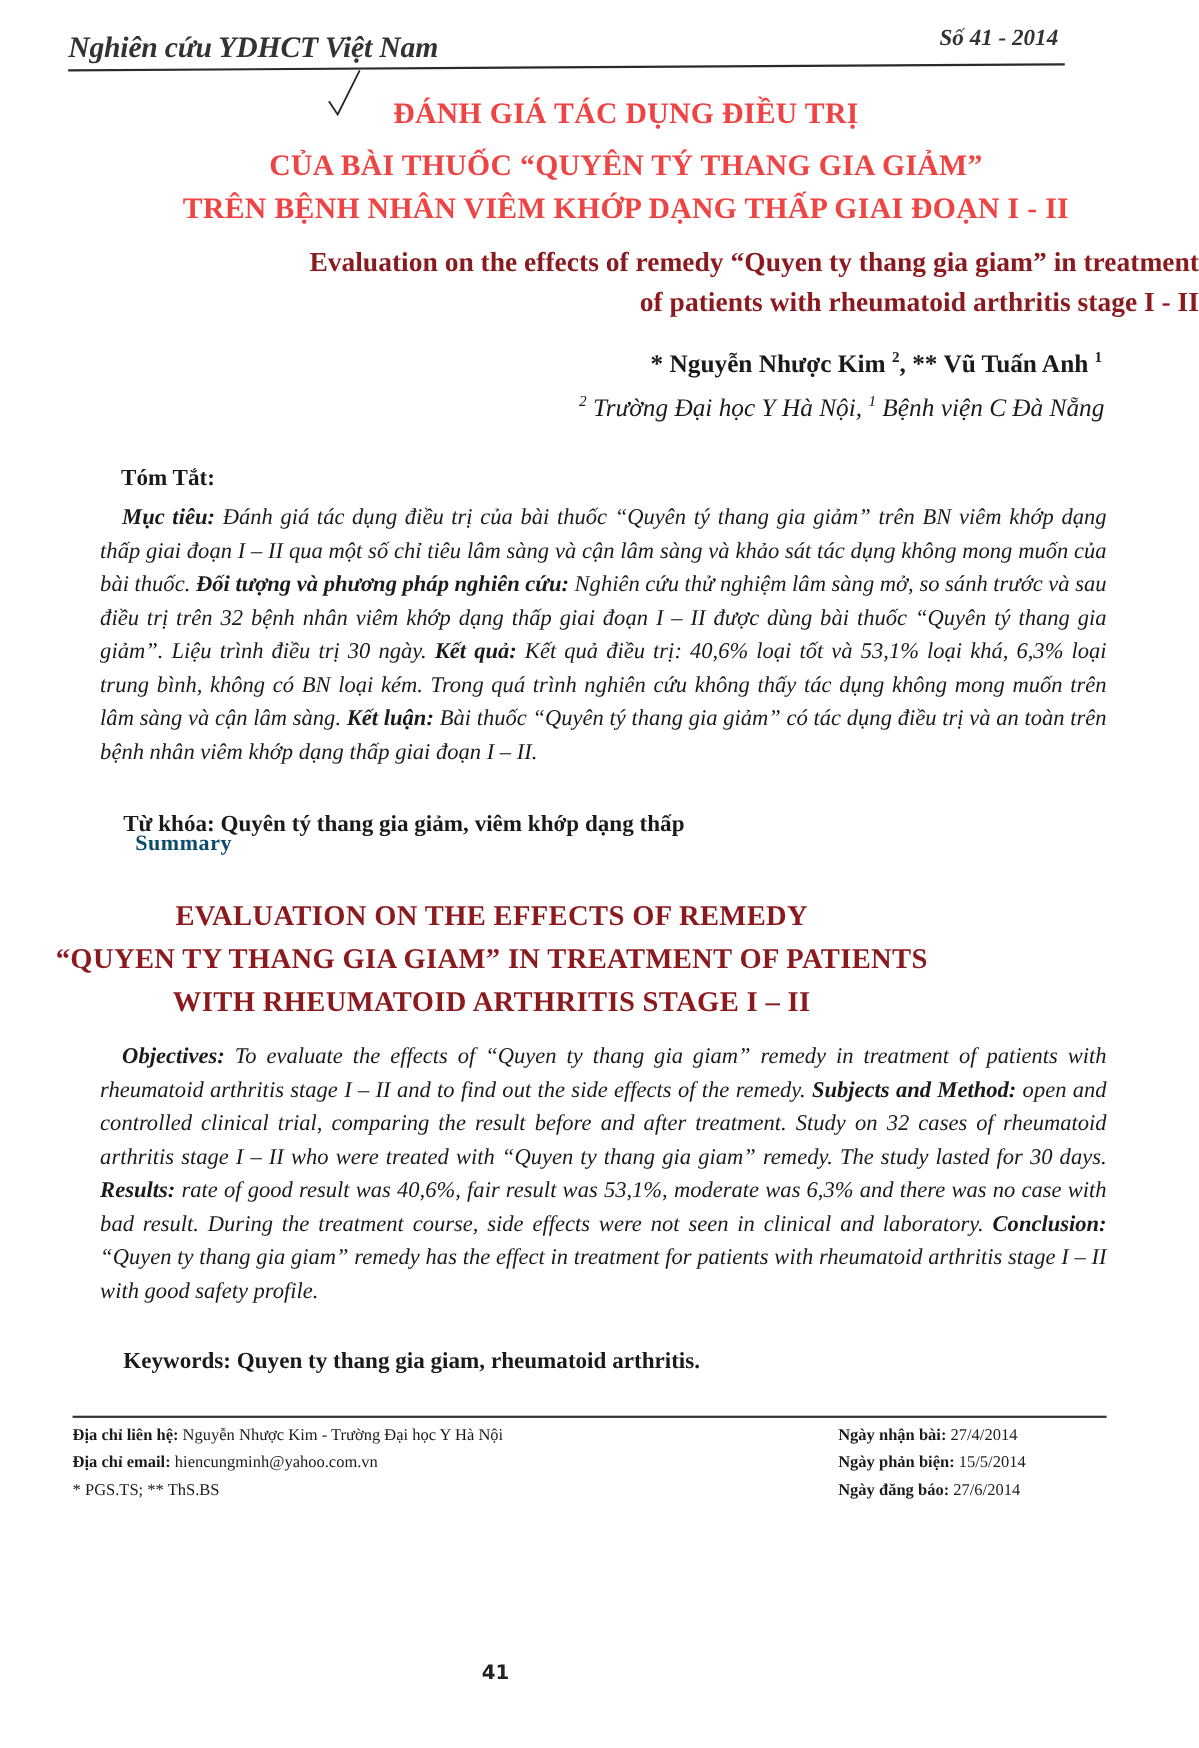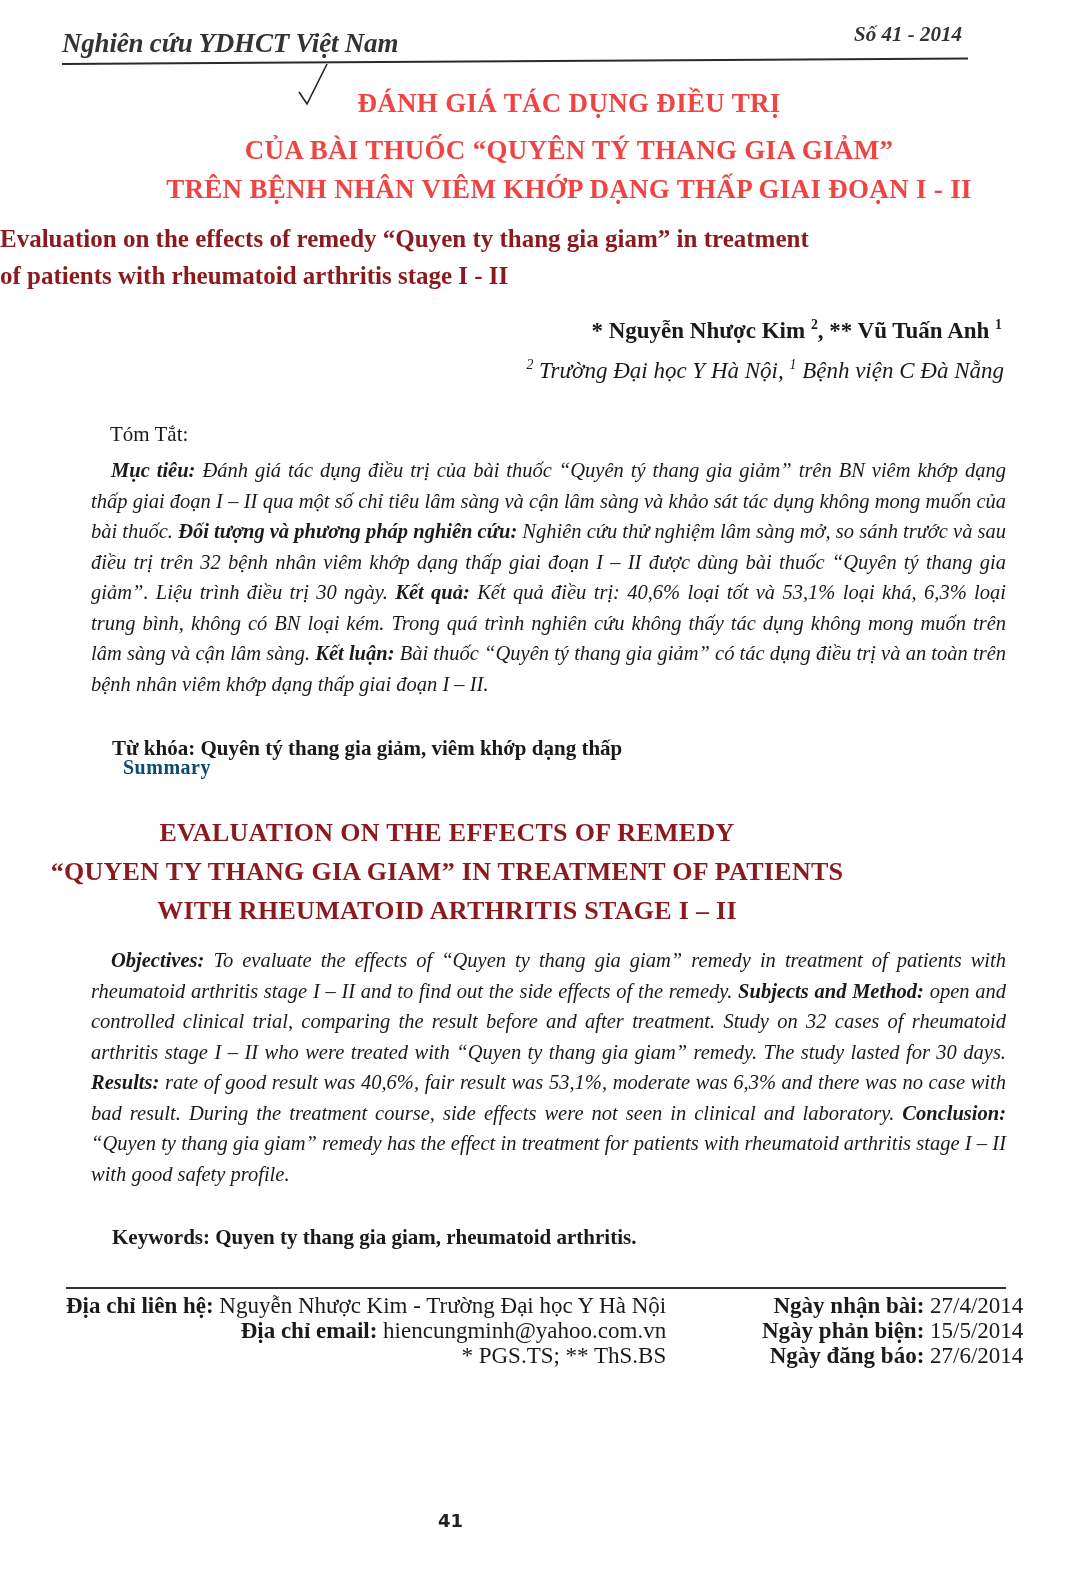--- a/index.html
+++ b/index.html
@@ -3,33 +3,33 @@
   <meta charset="utf-8">
   <style>
     html, body { margin: 0; padding: 0; background: #ffffff; }
     body { width: 1090px; height: 1589px; position: relative; overflow: hidden; color: #1a1a1a; font-family: "Liberation Serif", "DejaVu Serif", serif; }
     .abs { position: absolute; }
     .running-head { left: 62px; top: 28px; font-style: italic; font-weight: bold; font-size: 27px; color: #333; letter-spacing: -0.2px; }
     .issue { right: 128px; top: 22px; font-style: italic; font-weight: bold; font-size: 21px; color: #333; }
     .head-rule { left: 62px; top: 63px; width: 906px; height: 0; border-top: 2px solid #2a2a2a; transform: rotate(-0.35deg); transform-origin: left; }
     .check-mark { left: 297px; top: 62px; width: 32px; height: 44px; }
     .title-vi { left: 0; width: 1090px; text-align: center; font-weight: bold; color: #ef4444; font-size: 27px; letter-spacing: 0.3px; padding-left: 24px; }
-    .title-en { left: 0; width: 1090px; text-align: left; font-weight: bold; color: #8b1a1f; font-size: 25px; }
+    .title-en { left: 0; width: 1090px; text-align: right; font-weight: bold; color: #8b1a1f; font-size: 25px; }
     .authors { right: 88px; top: 318px; font-weight: bold; font-size: 23px; }
     .affil { right: 86px; top: 358px; font-style: italic; font-size: 23px; }
     sup { font-size: 60%; vertical-align: super; line-height: 0; }
-    .section-h { font-weight: normal; font-size: 21px; }
+    .section-h { font-weight: bold; font-size: 21px; }
     .para { left: 91px; width: 915px; font-size: 20.5px; line-height: 30.5px; text-align: justify; font-style: italic; }
     .para .lbl { font-weight: bold; }
     .indent { display: inline-block; width: 20px; }
     .kw { font-weight: bold; font-size: 21px; }
     .summary-h { left: 123px; top: 756px; font-weight: bold; font-size: 20px; color: #0c4a6e; letter-spacing: 0.5px; }
     .sum-title { left: 0; width: 894px; text-align: center; font-weight: bold; color: #8b1a1f; font-size: 26px; letter-spacing: 0.3px; }
     .foot-rule { left: 66px; top: 1287px; width: 940px; border-top: 2px solid #333; }
-    .foot { font-size: 23px; line-height: 25px; text-align: right; }
+    .foot { font-size: 15px; line-height: 25px; }
     .foot b { font-weight: bold; }
     .page-num { left: 0; width: 901px; top: 1510px; text-align: center; font-family: "DejaVu Sans", sans-serif; font-weight: bold; font-size: 18px; color: #222; }
   </style>
 </head>
 <body>
 
 <div class="abs running-head">Nghiên cứu YDHCT Việt Nam</div>
 <div class="abs issue">Số 41 - 2014</div>
 <div class="abs head-rule"></div>
 <svg class="abs check-mark" viewBox="0 0 32 44">

